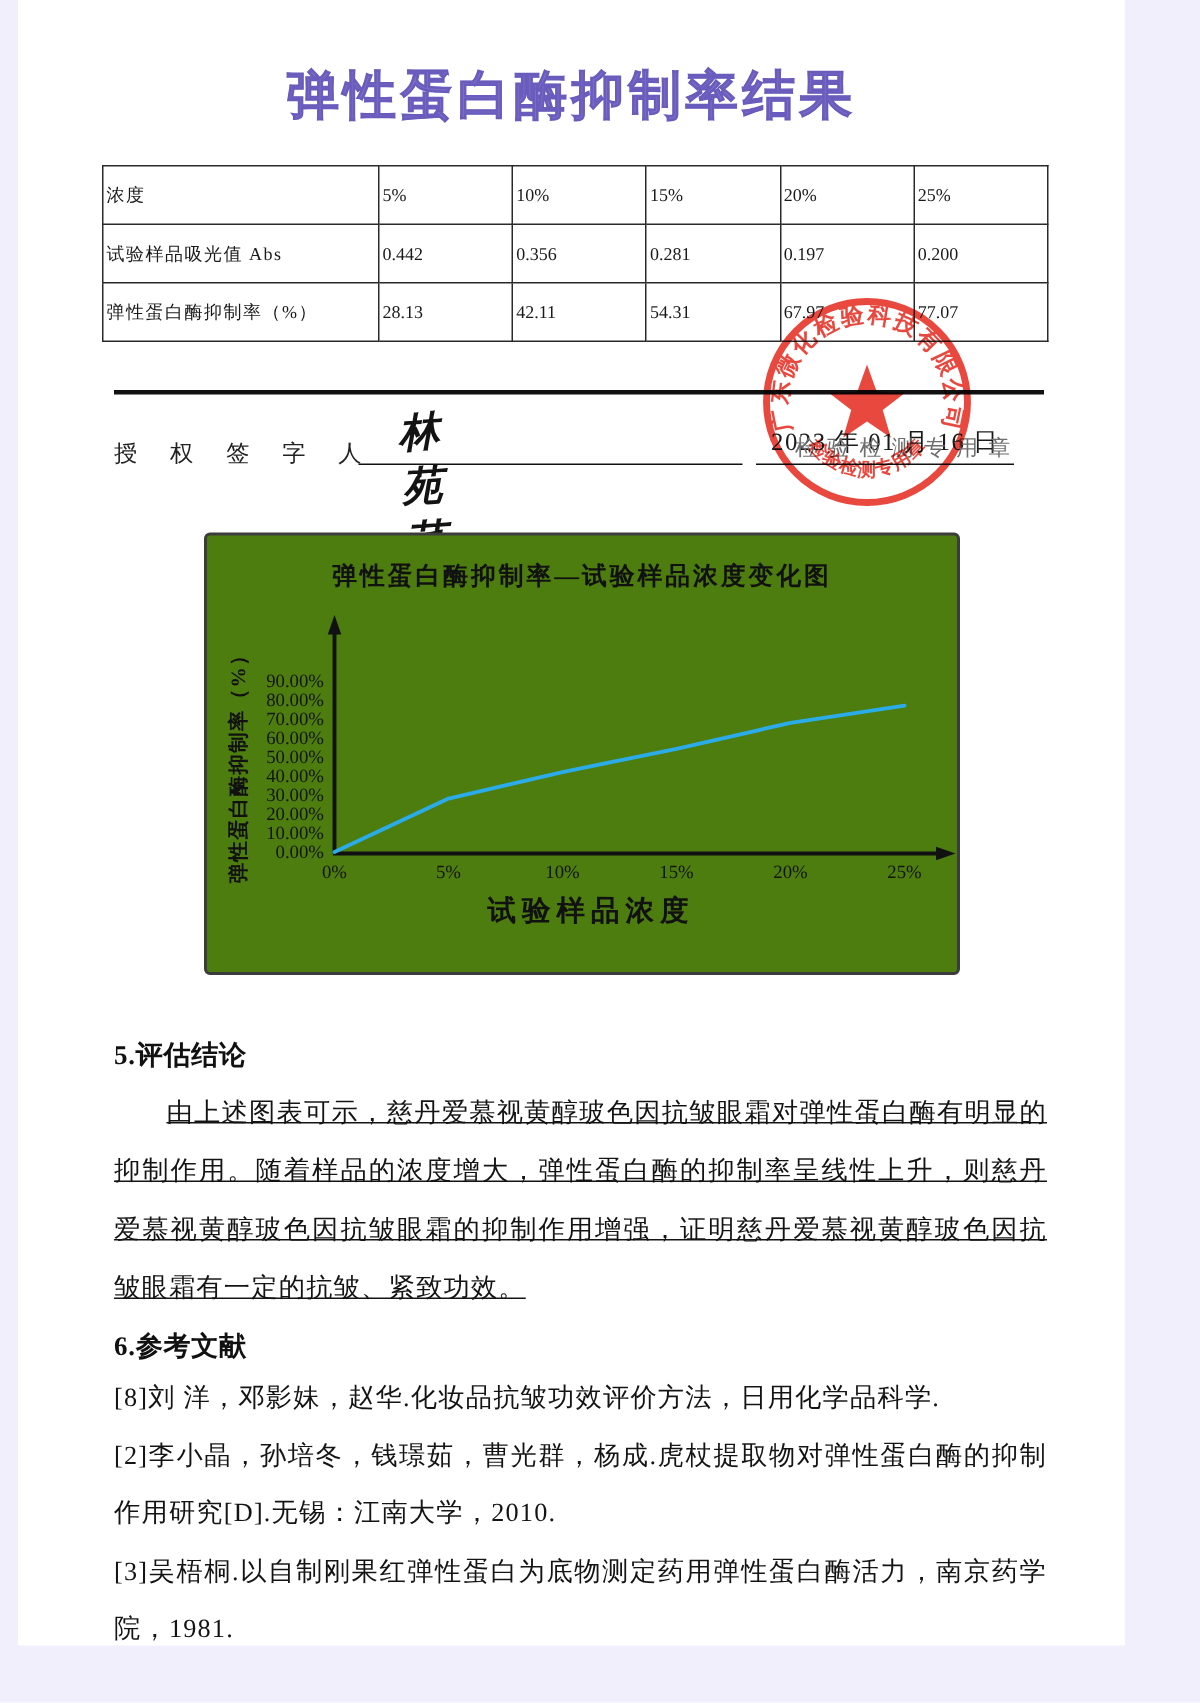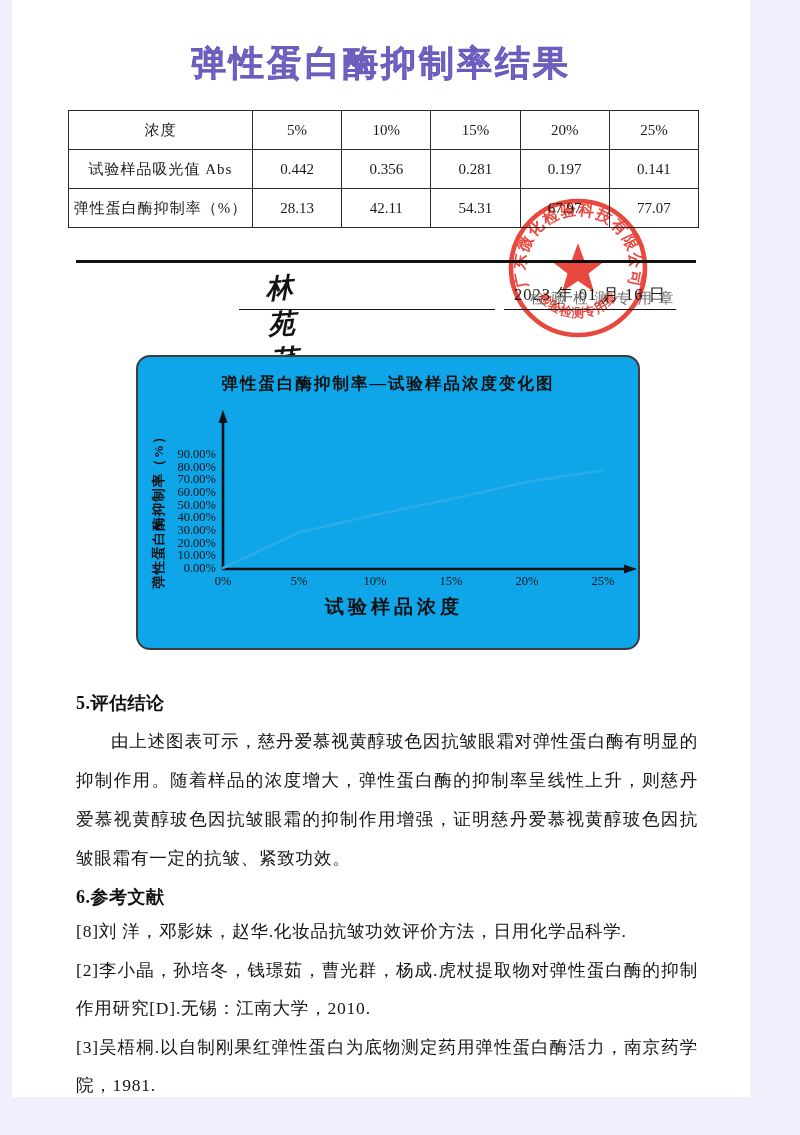--- a/index.html
+++ b/index.html
@@ -24,22 +24,22 @@
     color:#7b6dc8;
     -webkit-text-stroke:0.6px #6a5cbd;
   }
   
   table.results {
     position:absolute; left:56px; top:110px; width:631px;
     border-collapse:collapse; table-layout:fixed;
   }
   table.results td {
     border:1.4px solid #2a2a2a;
-    height:39px; text-align:center; vertical-align:middle;
-    font-size:15px; padding:0 2px;
+    height:39px; vertical-align:middle;
+    font-size:12px; padding:0 2px;
   }
   table.results td.rowhead { letter-spacing:1px; }
   
   .sep-line {
     position:absolute; left:64px; top:260px; width:620px; height:3px;
     background:#111;
   }
   
   .sig-row {
     position:absolute; left:64px; top:284px; width:620px; height:34px;
@@ -68,21 +68,21 @@
     font-size:14.5px; letter-spacing:7px; color:#6f6f6f; white-space:nowrap;
   }
   
   .stamp {
     position:absolute; left:486px; top:188px; width:160px; height:160px;
     mix-blend-mode:multiply; opacity:0.92; z-index:5;
   }
   
   .chart-panel {
     position:absolute; left:124px; top:355px; width:504px; height:295px;
-    border:2px solid #3c3c3c; border-radius:14px; background:#0ea5e9;
+    border:2px solid #3c3c3c; border-radius:4px; background:#4d7c0f;
   }
   .chart-title {
     position:absolute; top:16px; left:0; width:100%; text-align:center;
     font-size:16.5px; font-weight:700; letter-spacing:2px; color:#111;
   }
   .chart-ylabel {
     position:absolute; left:-58px; top:142px; width:160px; height:20px;
     transform:rotate(-90deg);
     text-align:center; font-size:13.5px; font-weight:700;
     letter-spacing:1px; color:#111;
@@ -95,21 +95,21 @@
   .tick-text { font-family:"Liberation Serif","DejaVu Serif",serif; fill:#141414; }
   
   .sec-heading {
     position:absolute; left:64px;
     font-size:18px; font-weight:700; color:#111; letter-spacing:0.5px;
   }
   .sec5-heading { top:691px; }
   .sec5-body {
     position:absolute; left:64px; top:722px; width:622px;
     font-size:17.5px; line-height:39px; text-align:justify;
-    text-indent:2em; letter-spacing:0.8px; color:#141414;
+    text-indent:2em; letter-spacing:0.8px; color:#141414;text-decoration:underline;
   }
   .sec6-heading { top:885px; }
   .sec6-list {
     position:absolute; left:64px; top:912px; width:622px;
   }
   .sec6-list p {
     font-size:17.5px; line-height:38.5px; text-align:justify;
     letter-spacing:0.8px; color:#141414;
   }
 </style>
@@ -137,36 +137,37 @@
           <td>15%</td>
           <td>20%</td>
           <td>25%</td>
         </tr>
         <tr>
           <td class="rowhead">试验样品吸光值 Abs</td>
           <td>0.442</td>
           <td>0.356</td>
           <td>0.281</td>
           <td>0.197</td>
-          <td>0.141</td>
+          <td>0.200</td>
         </tr>
         <tr>
           <td class="rowhead">弹性蛋白酶抑制率（%）</td>
           <td>28.13</td>
           <td>42.11</td>
           <td>54.31</td>
           <td>67.97</td>
           <td>77.07</td>
         </tr>
       </tbody>
   </table>
 
   <div class="sep-line"></div>
 
   <div class="sig-row">
+    <span class="sig-label">授 权 签 字 人</span>
     <span class="sig-underline"></span>
     <span class="sig-underline" style="left:96px;width:0;border:none;">
       <span class="sig-name">林苑芊</span>
     </span>
     <span class="sig-date">2023 年 01 月 16 日</span>
   </div>
 
   <div class="ghost-stamp-text">检验检测专用章</div>
 
   <svg class="stamp" viewBox="0 0 160 160">

